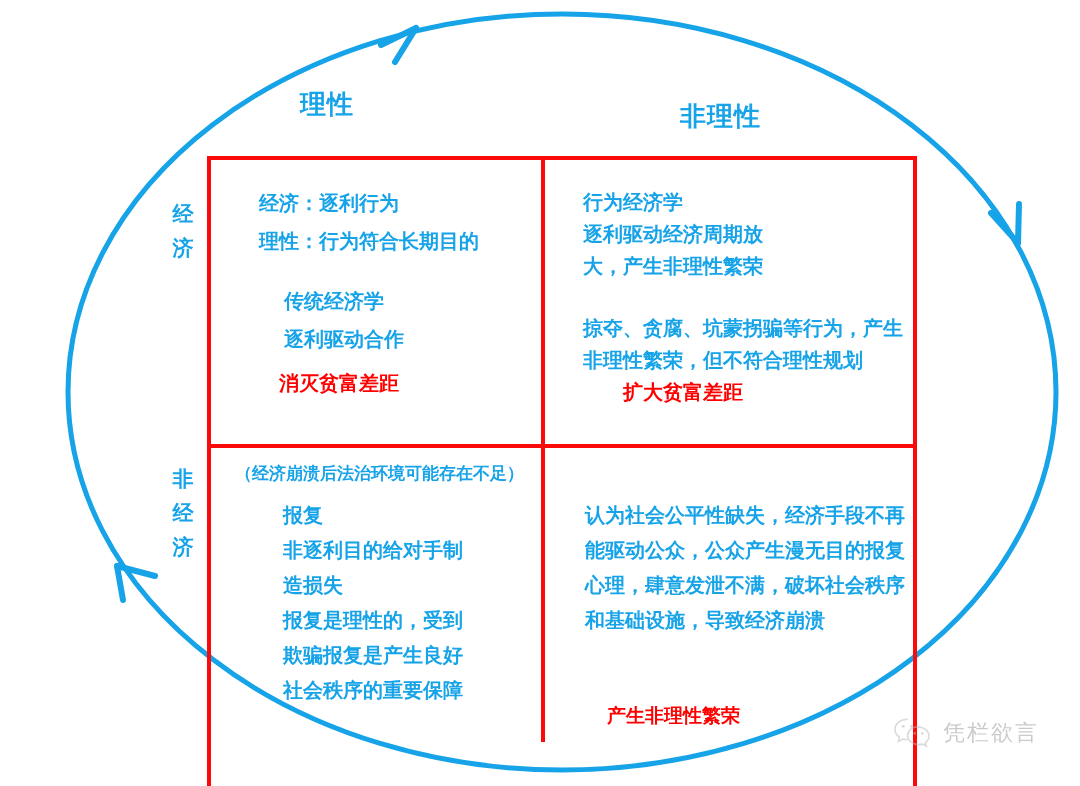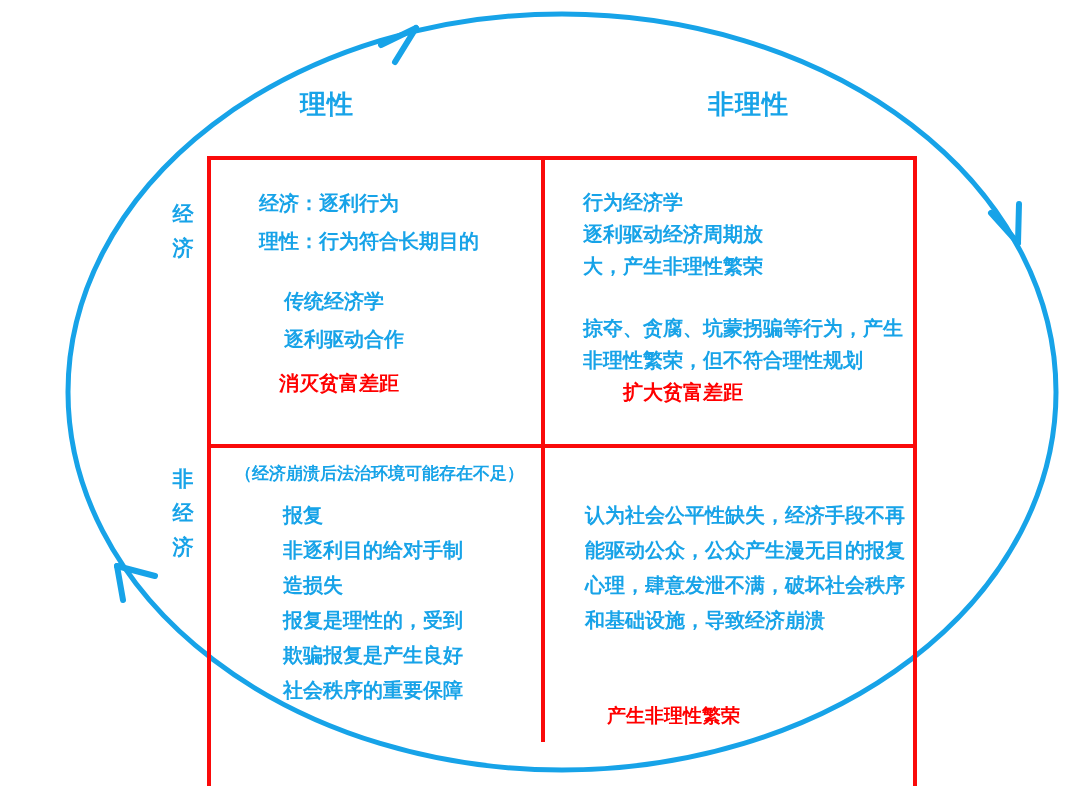--- a/index.html
+++ b/index.html
@@ -36,21 +36,21 @@
   
   .col-head{
     position:absolute;
     color:#17A3E8;
     font-weight:bold;
     font-size:26px;
     letter-spacing:1px;
     white-space:nowrap;
   }
   .col-head-rational{left:300px;top:87px;}
-  .col-head-irrational{left:680px;top:87px;margin-left:28px;}
+  .col-head-irrational{left:680px;top:99px;}
 
   
   .row-head{
     position:absolute;
     color:#17A3E8;
     font-weight:bold;
     font-size:21px;
     line-height:34px;
     text-align:center;
     width:40px;
@@ -159,14 +159,29 @@
 欺骗报复是产生良好
 社会秩序的重要保障</div>
     </div>
 
     <div class="cell cell-q4">
       <div class="q4-blk blue">认为社会公平性缺失，经济手段不再能驱动公众，公众产生漫无目的报复心理，肆意发泄不满，破坏社会秩序和基础设施，导致经济崩溃</div>
       <div class="q4-red red">产生非理性繁荣</div>
     </div>
   </div>
 
+  <div class="watermark">
+    <svg width="40" height="34" viewBox="0 0 40 34">
+      <g fill="none" stroke="#b9b9b9" stroke-width="1.6">
+        <path d="M14.5 3.2C7.6 3.2 2 7.8 2 13.4c0 3.1 1.8 5.9 4.5 7.8L5.4 25.4l4.6-2.4c1.4.4 2.9.6 4.5.6"></path>
+        <path d="M25.5 10.6c-6 0-10.9 4-10.9 9s4.9 9 10.9 9c1.3 0 2.5-.2 3.7-.5l4 2.1-1-3.5c2.3-1.6 3.8-4.1 3.8-6.6 0-5-4.9-9-10.5-9z"></path>
+      </g>
+      <g fill="#b9b9b9">
+        <circle cx="10.2" cy="10.2" r="1.5"></circle>
+        <circle cx="18.6" cy="10.2" r="1.5"></circle>
+        <circle cx="21.8" cy="17.4" r="1.3"></circle>
+        <circle cx="29.2" cy="17.4" r="1.3"></circle>
+      </g>
+    </svg>
+    <span class="wm-text">凭栏欲言</span>
+  </div>
 
 </div>
 
 </body></html>

